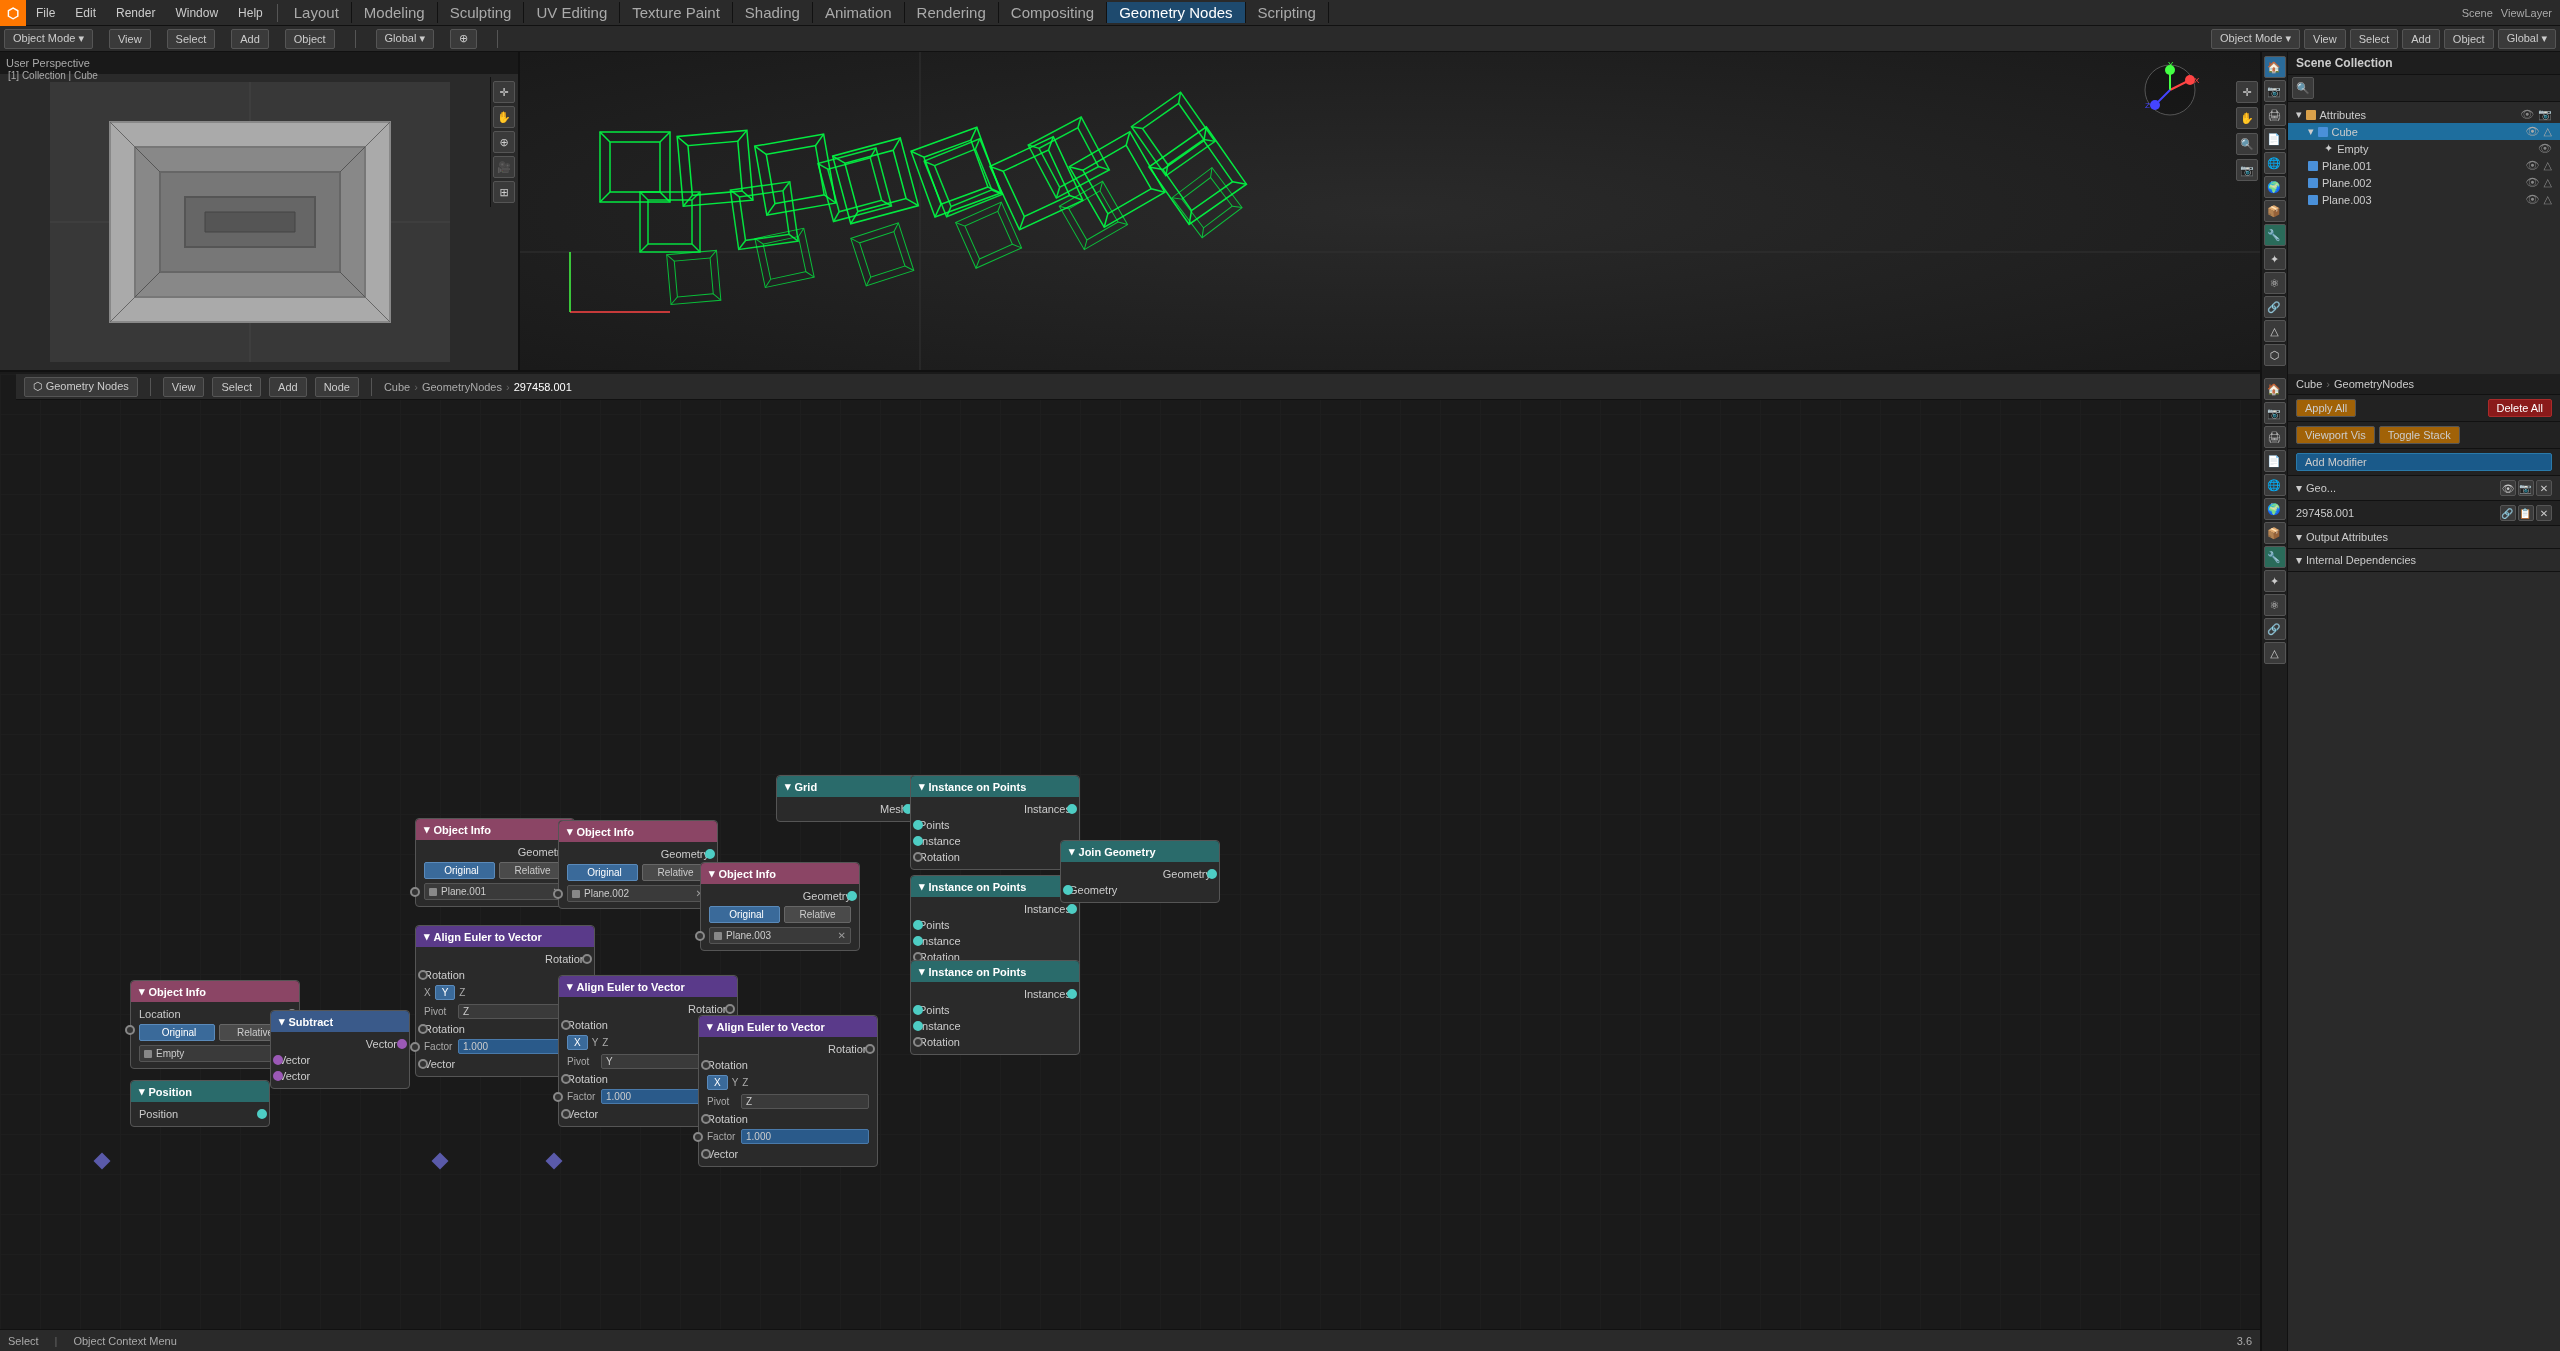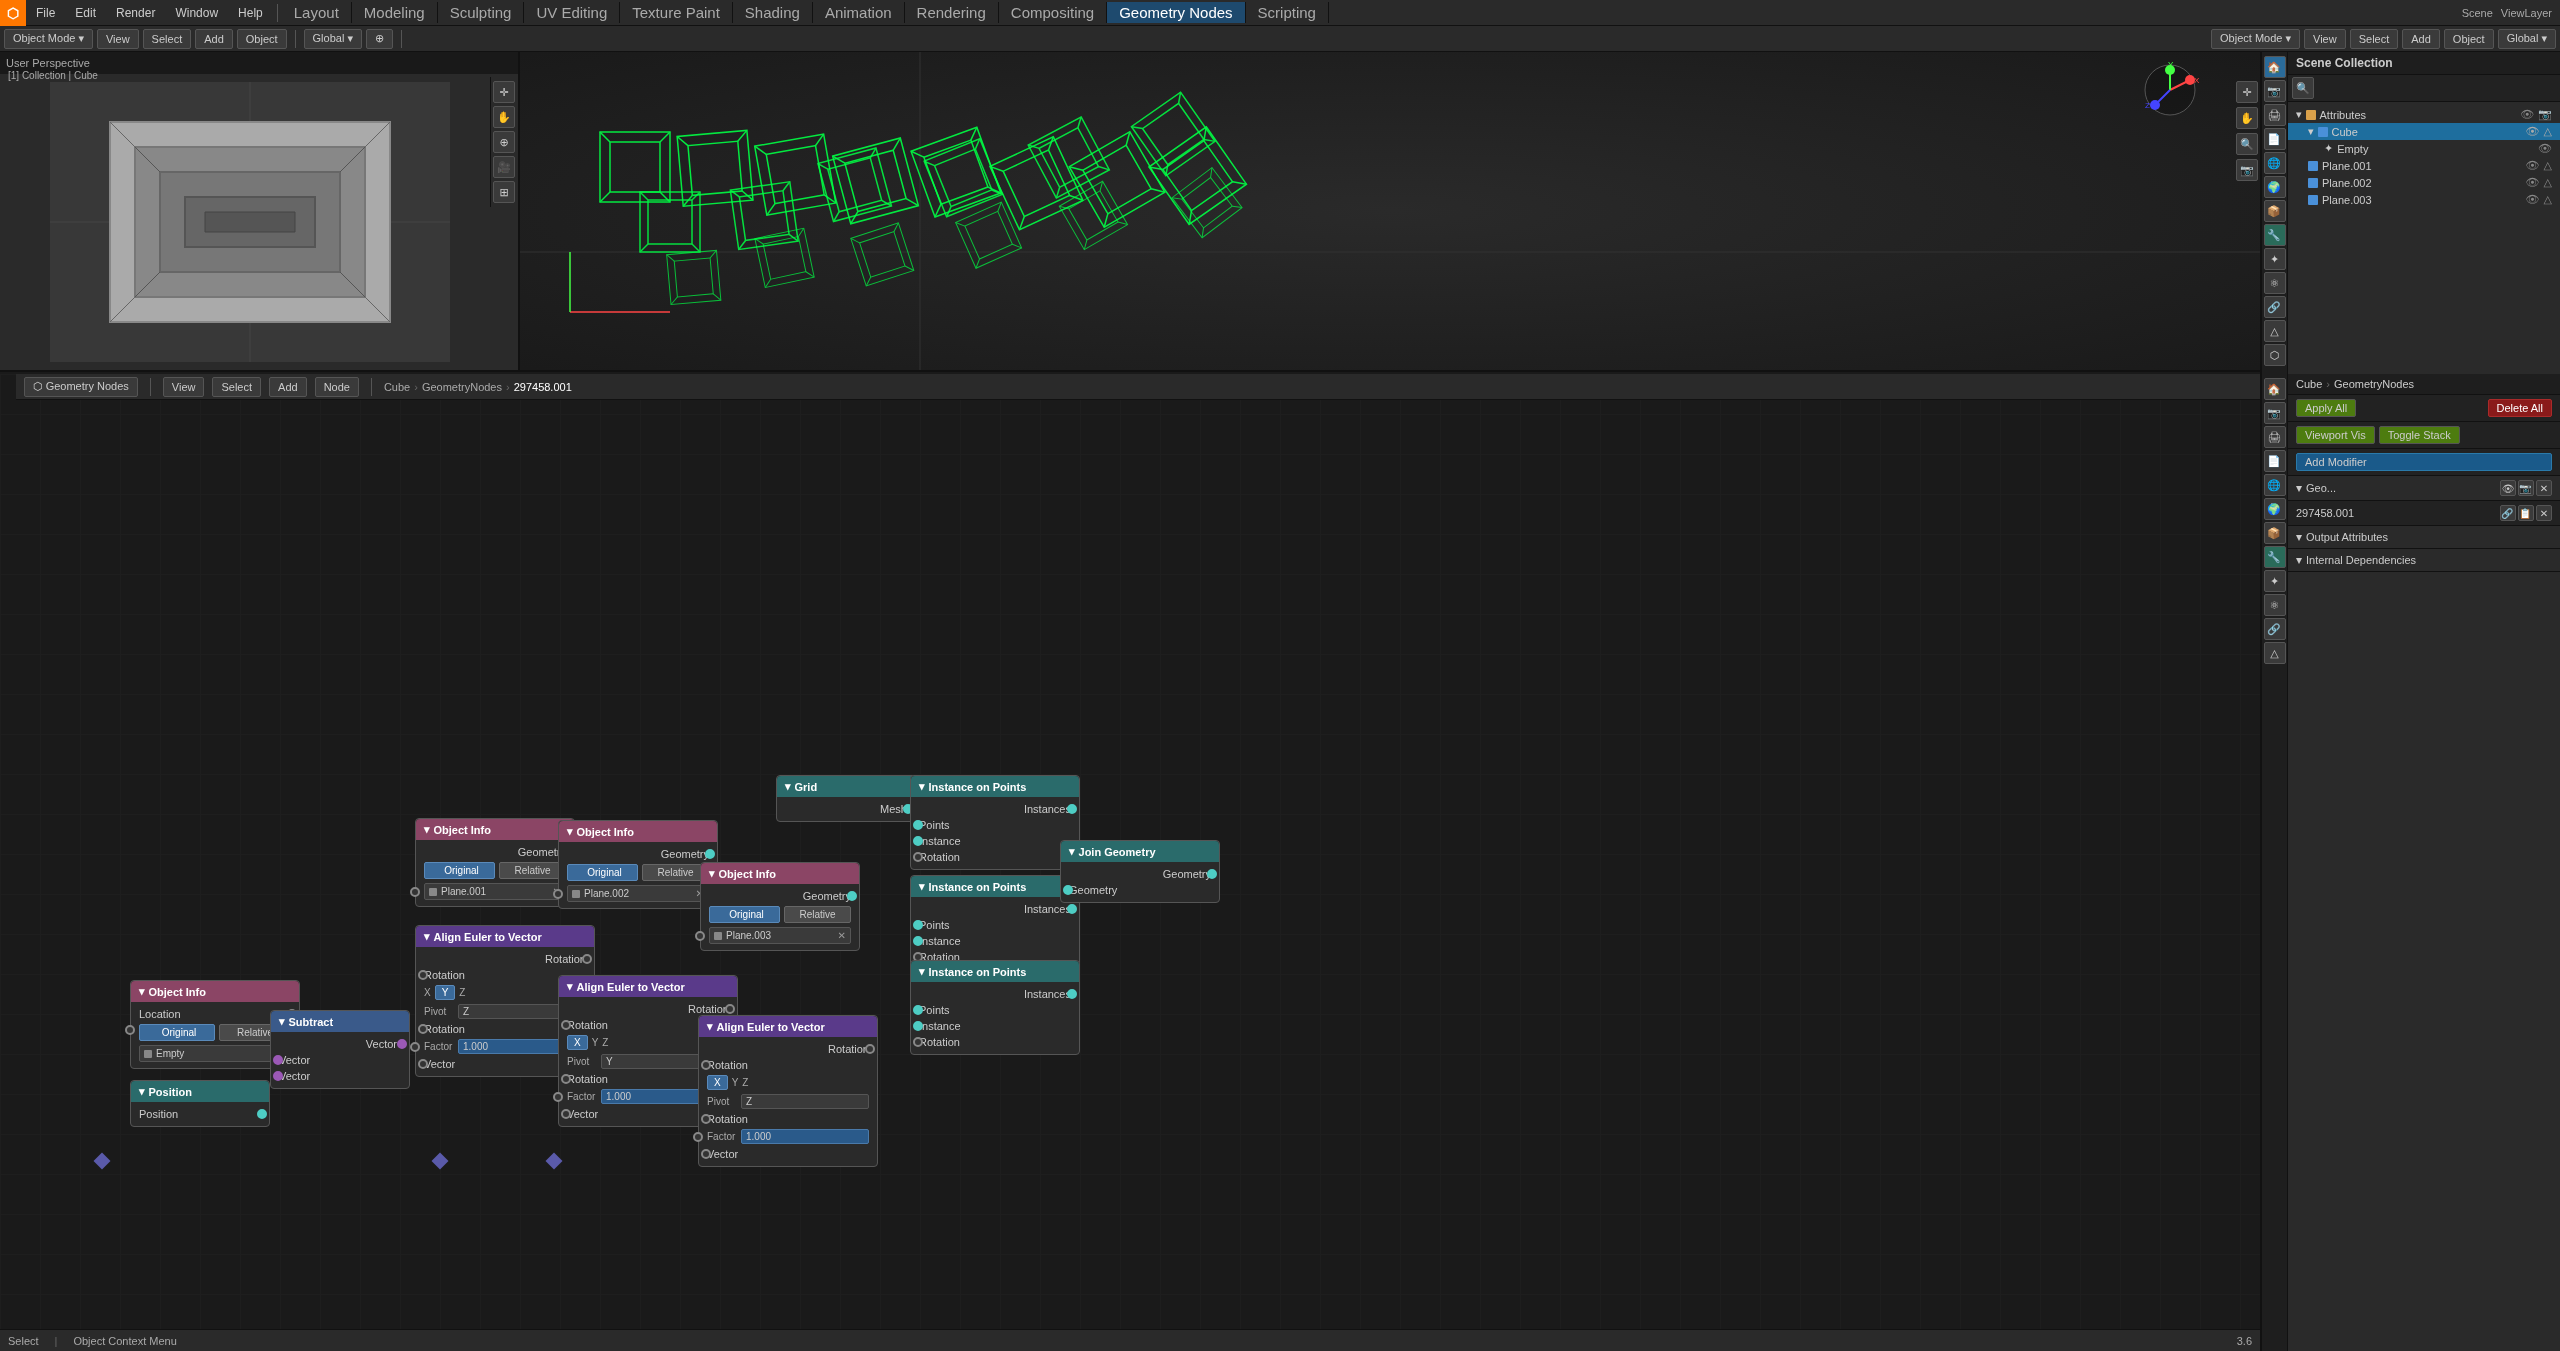--- a/index.html
+++ b/index.html
@@ -43,21 +43,21 @@
 
     
     .toolbar {
       position: absolute;
       top: 26px; left: 0; right: 0;
       height: 26px;
       background: #2a2a2a;
       display: flex;
       align-items: center;
       border-bottom: 1px solid #111;
-      gap: 4px;
+      gap: 16px;
       padding: 0 4px;
       z-index: 100;
     }
     .toolbar-btn {
       background: #3a3a3a;
       border: 1px solid #555;
       color: #ccc;
       padding: 2px 8px;
       font-size: 11px;
       cursor: pointer;
@@ -339,21 +339,21 @@
       width: 22px; height: 22px;
       background: #3a3a3a;
       border: 1px solid #555;
       border-radius: 2px;
       display: flex; align-items: center; justify-content: center;
       font-size: 11px;
       cursor: pointer;
       color: #ccc;
     }
     .prop-btn {
-      background: #4d7c0f;
+      background: #a16207;
       border: 1px solid #555;
       color: #ccc;
       padding: 2px 8px;
       font-size: 11px;
       cursor: pointer;
       border-radius: 2px;
     }
     .prop-btn.blue { background: #1a5a8a; border-color: #2a7aaa; }
 
     

